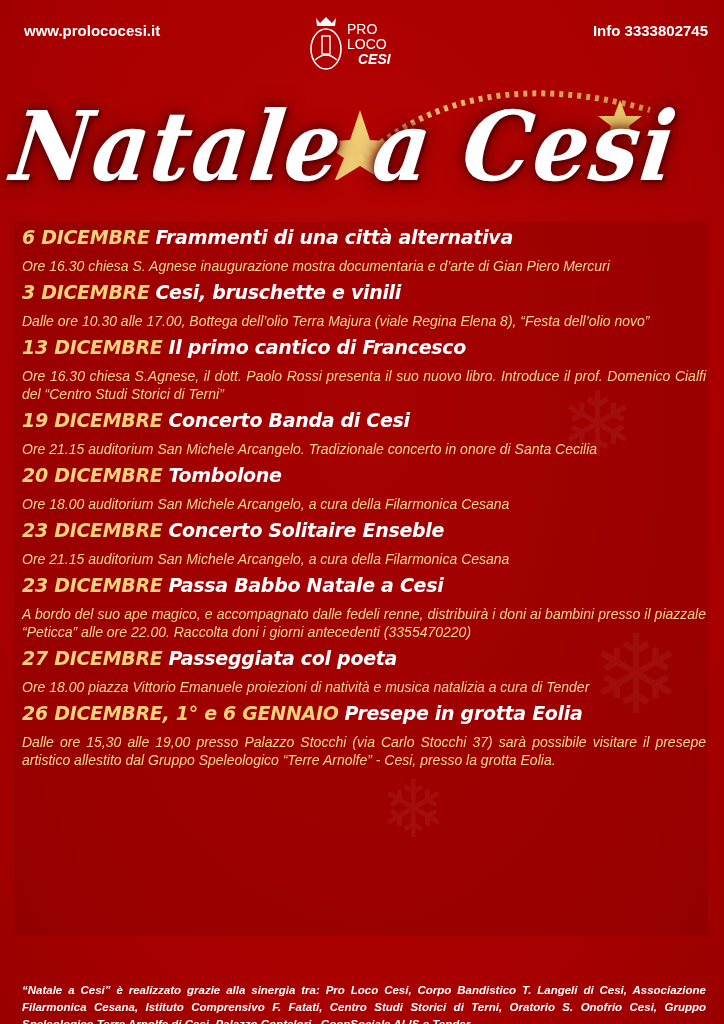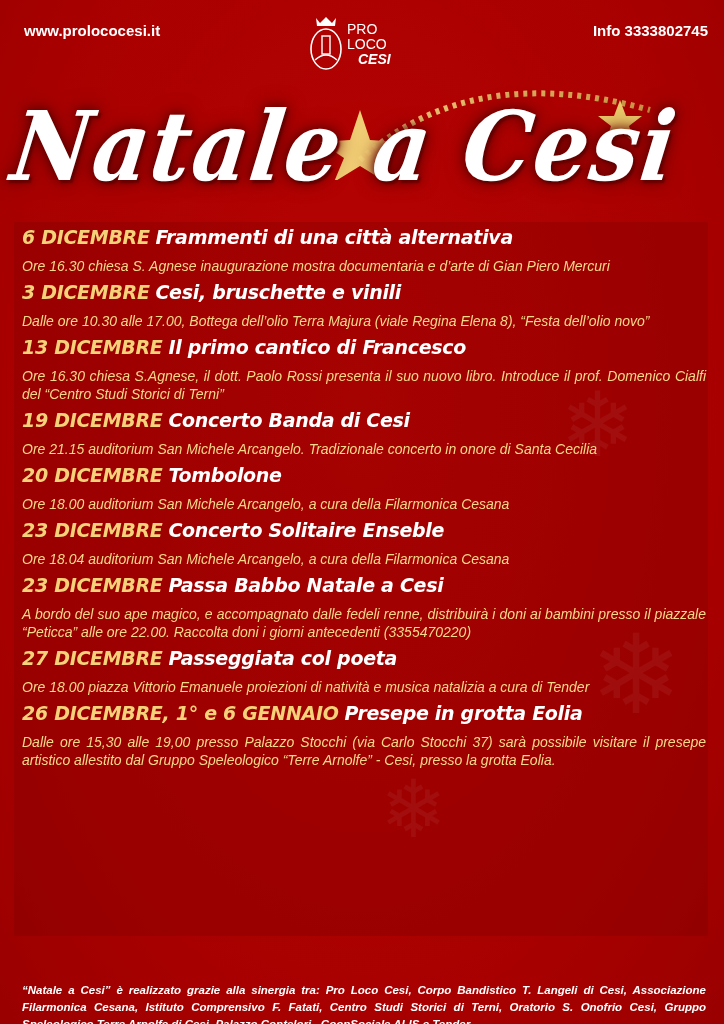--- a/index.html
+++ b/index.html
@@ -125,21 +125,21 @@
       <div class="ev-desc">Ore 21.15 auditorium San Michele Arcangelo. Tradizionale concerto in onore di Santa Cecilia</div>
     </div>
     <div class="ev">
       <div class="ev-head"><span class="ev-date">20 DICEMBRE</span> <span class="ev-title">Tombolone</span></div>
     </div>
     <div class="ev">
       <div class="ev-desc">Ore 18.00 auditorium San Michele Arcangelo, a cura della Filarmonica Cesana</div>
     </div>
     <div class="ev">
       <div class="ev-head"><span class="ev-date">23 DICEMBRE</span> <span class="ev-title">Concerto Solitaire Enseble</span></div>
-      <div class="ev-desc">Ore 18.04 auditorium San Michele Arcangelo, a cura della Filarmonica Cesana</div>
+      <div class="ev-desc">Ore 21.15 auditorium San Michele Arcangelo, a cura della Filarmonica Cesana</div>
     </div>
     <div class="ev">
       <div class="ev-head"><span class="ev-date">23 DICEMBRE</span> <span class="ev-title">Passa Babbo Natale a Cesi</span></div>
       <div class="ev-desc">A bordo del suo ape magico, e accompagnato dalle fedeli renne, distribuirà i doni ai bambini presso il piazzale “Peticca” alle ore 22.00. Raccolta doni i giorni antecedenti (3355470220)</div>
     </div>
     <div class="ev">
       <div class="ev-head"><span class="ev-date">27 DICEMBRE</span> <span class="ev-title">Passeggiata col poeta</span></div>
     </div>
     <div class="ev">
       <div class="ev-desc">Ore 18.00 piazza Vittorio Emanuele proiezioni di natività e musica natalizia a cura di Tender</div>

